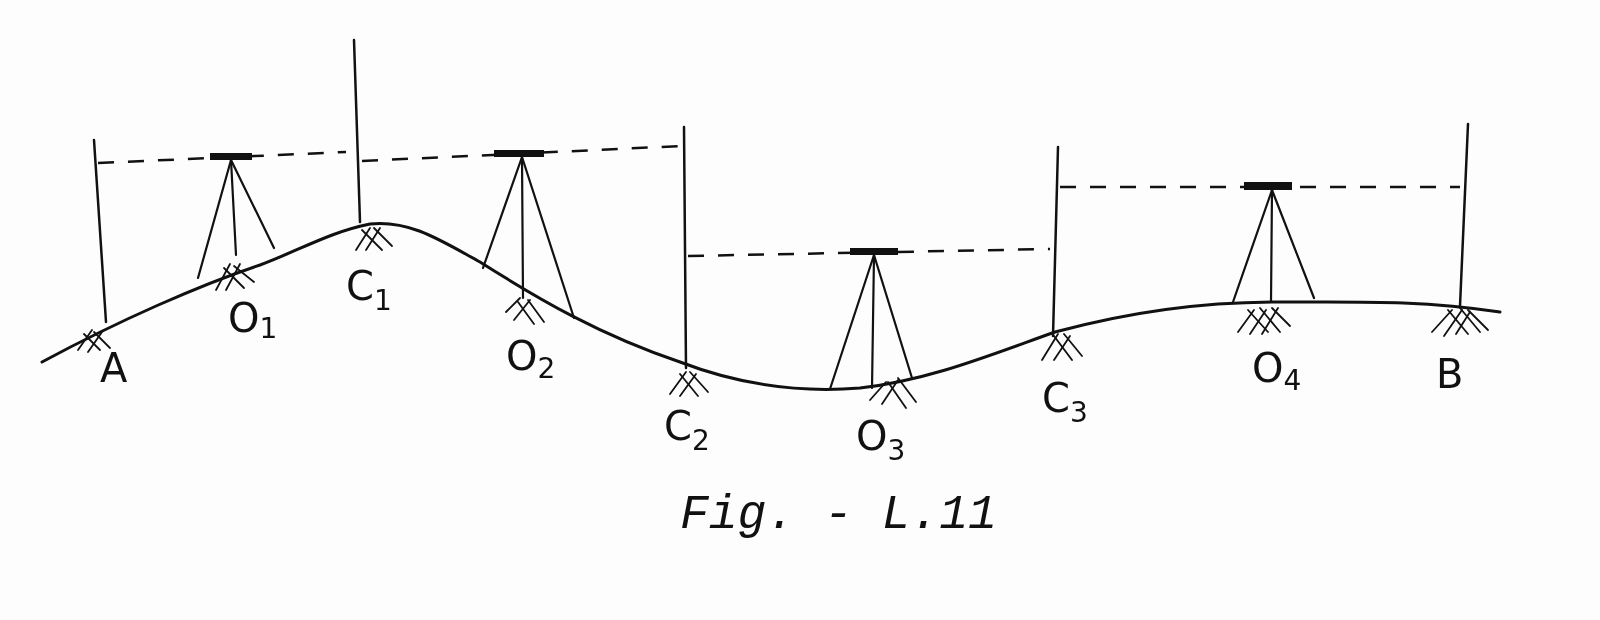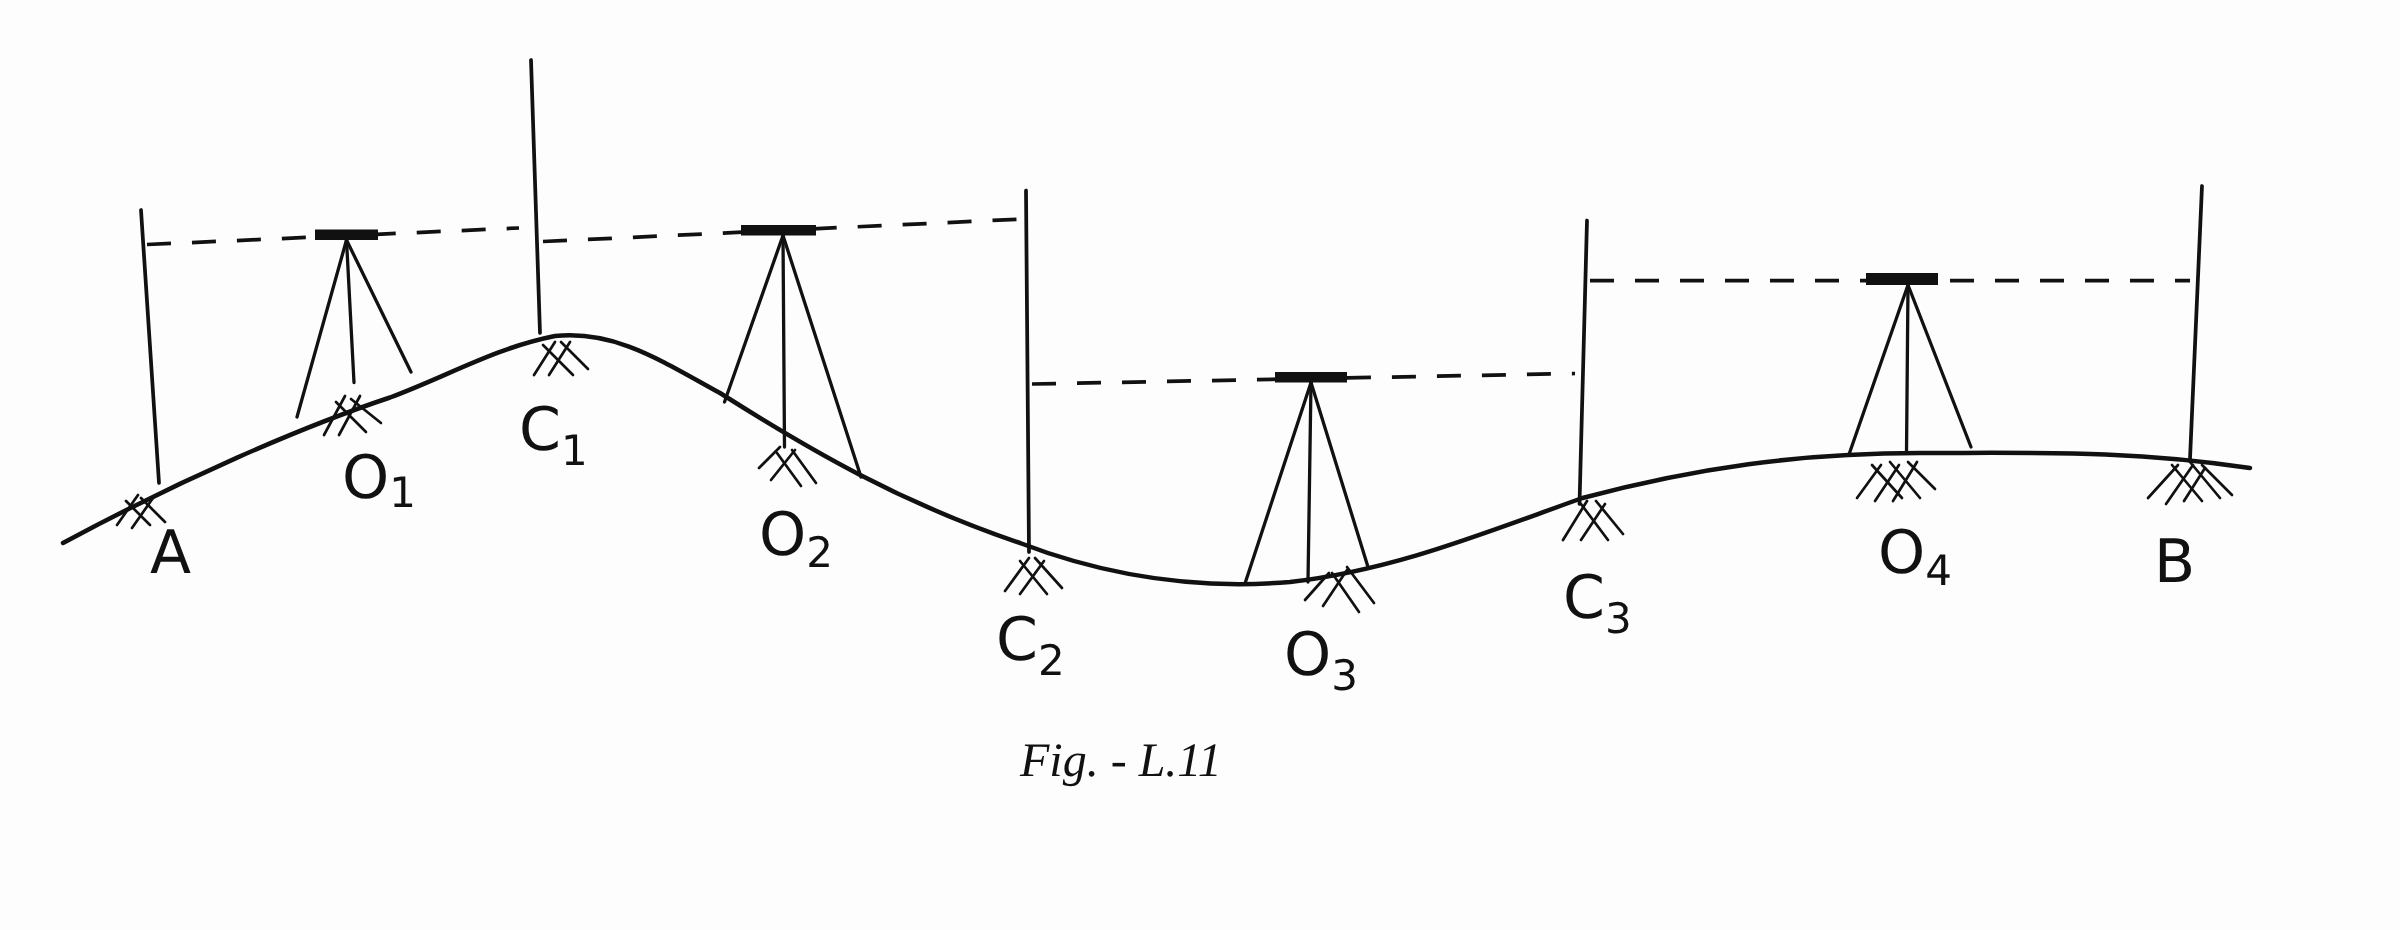--- a/index.html
+++ b/index.html
@@ -6,21 +6,21 @@
   body { width: 1600px; height: 620px; overflow: hidden; position: relative; font-family: "DejaVu Sans", sans-serif; }
   svg { position: absolute; left: 0; top: 0; }
   .ground { fill: none; stroke: #111; stroke-width: 3; stroke-linecap: round; stroke-linejoin: round; }
   .staff { stroke: #111; stroke-width: 2.5; stroke-linecap: round; }
   .sight { stroke: #111; stroke-width: 2.5; stroke-dasharray: 16 14; }
   .leg { stroke: #111; stroke-width: 2.2; stroke-linecap: round; }
   .head { fill: #111; }
   .hatch { stroke: #111; stroke-width: 1.8; stroke-linecap: round; }
   .label { font-family: "DejaVu Sans", sans-serif; font-size: 40px; fill: #111; }
   .sub { font-size: 28px; }
-  .caption { position: absolute; left: 680px; top: 488px; font-family: Liberation Serif, serif; font-style: italic; font-size: 32px; color: #111; }
+  .caption { position: absolute; left: 680px; top: 488px; font-family: Liberation Mono, monospace; font-style: italic; font-size: 48px; color: #111; }
 </style>
 </head>
 <body>
 
 <svg width="1600" height="620" viewBox="0 0 1600 620">
 
   <path class="ground" d="M42,362 C120,320 200,285 260,265 C300,250 330,232 370,224 C410,220 440,240 480,262 C540,300 600,335 680,362 C740,385 800,393 860,388 C930,380 990,355 1055,332 C1130,312 1200,302 1280,302 C1360,302 1420,300 1500,312"></path>
 
   <line class="staff" x1="94" y1="140" x2="106" y2="322"></line>
   <line class="staff" x1="354" y1="40" x2="360" y2="222"></line>

